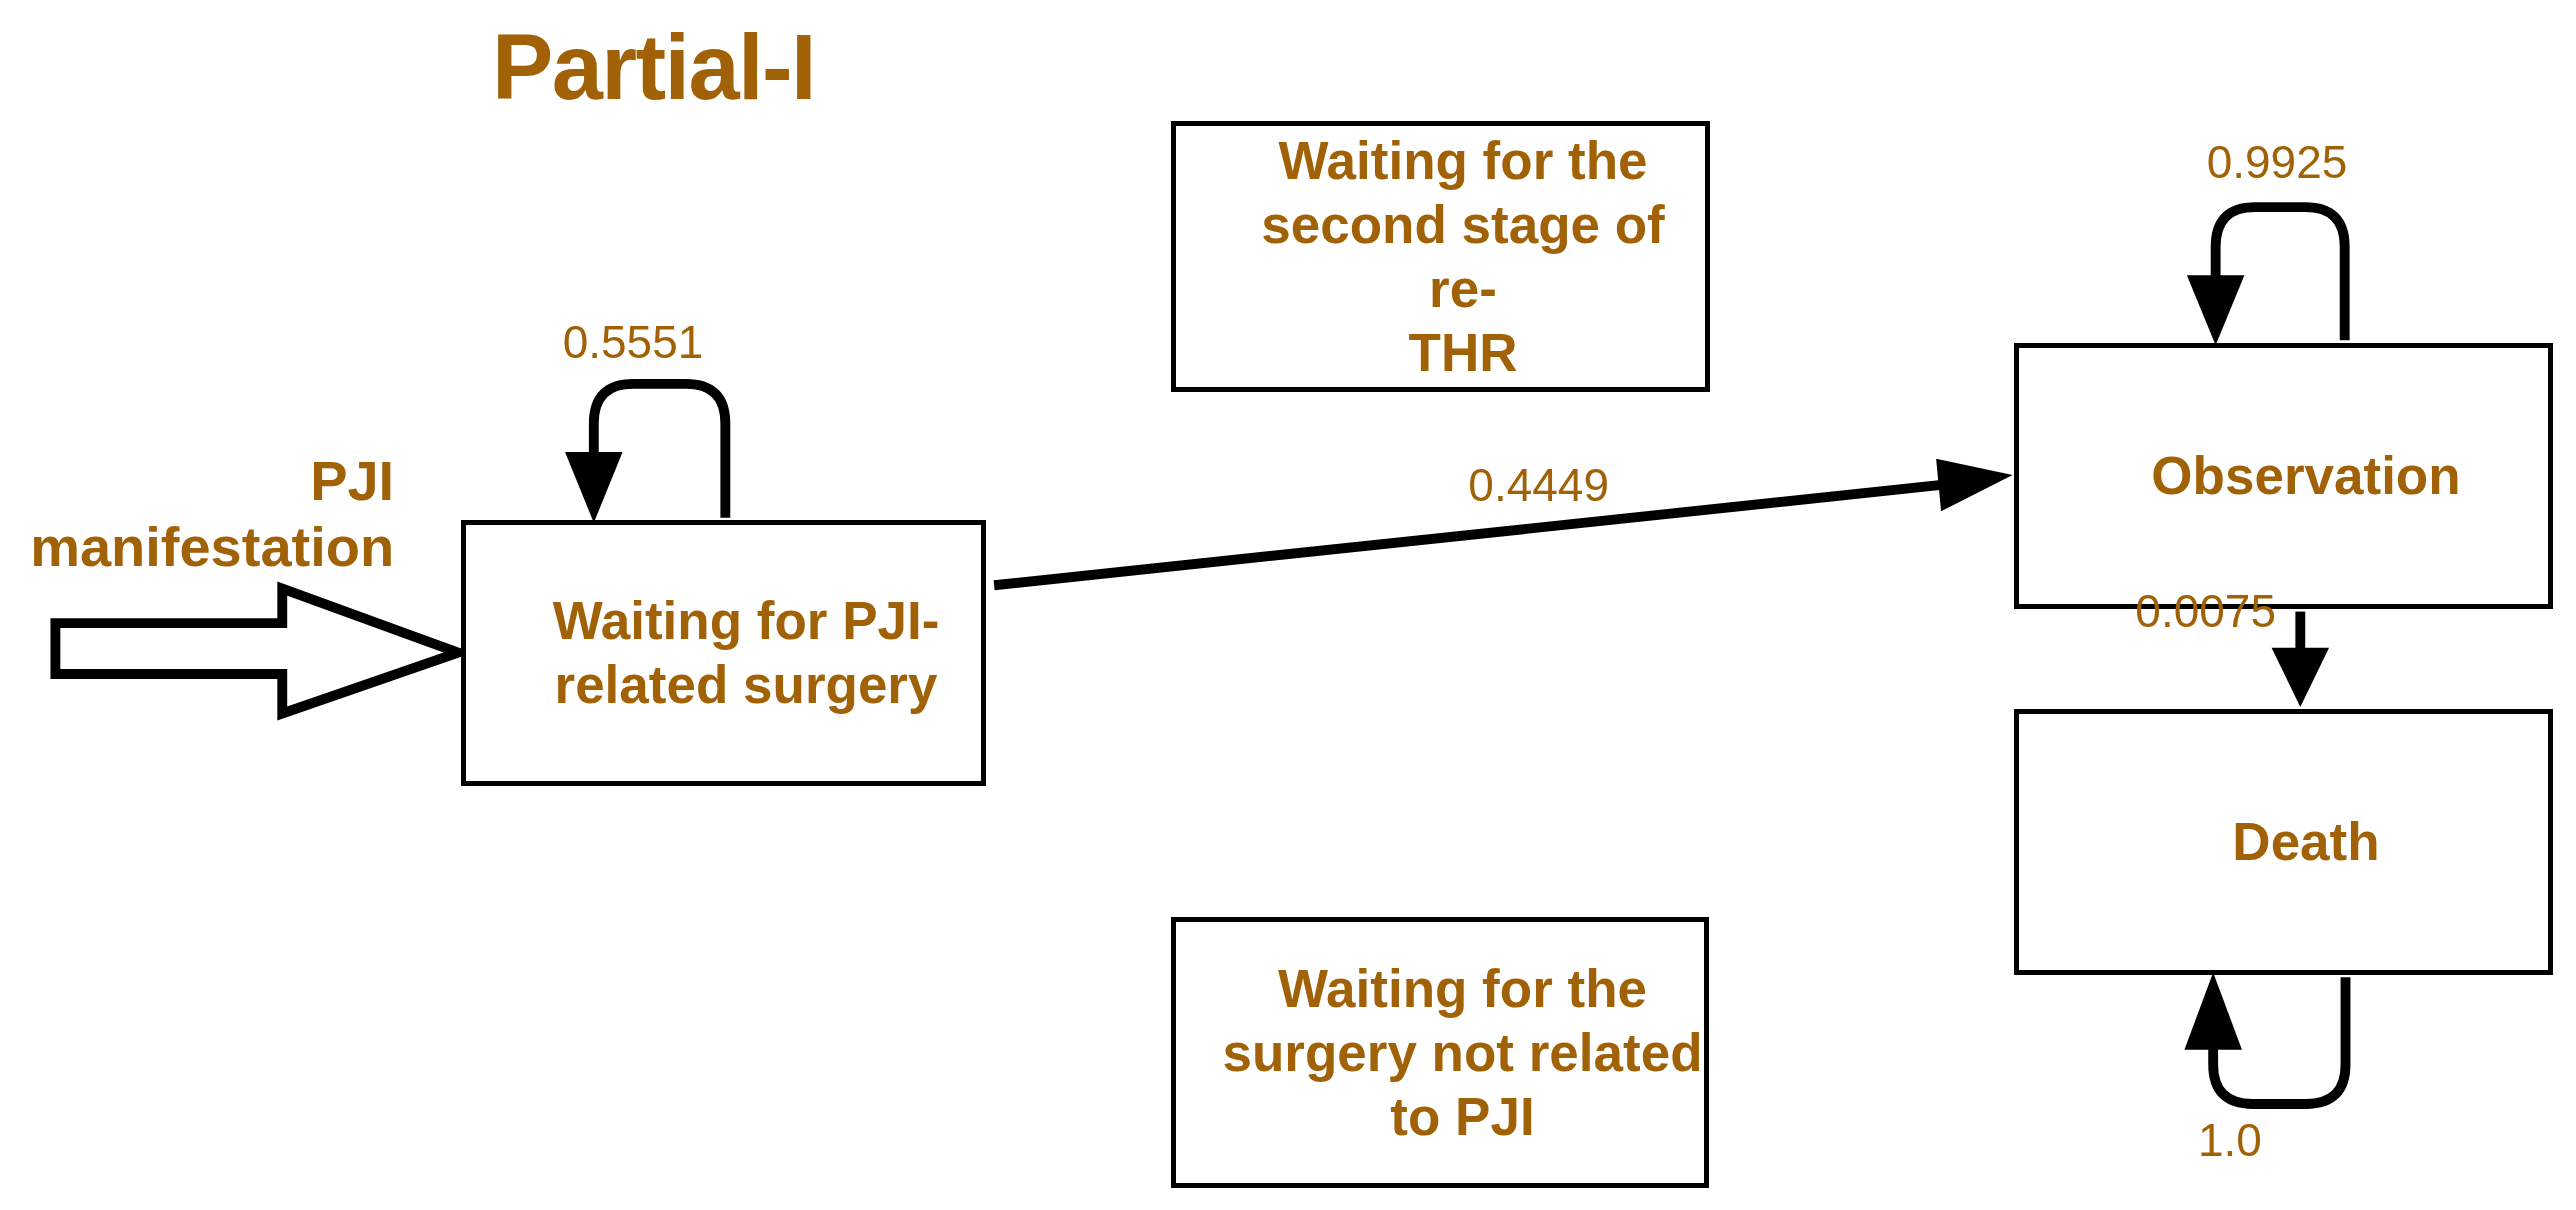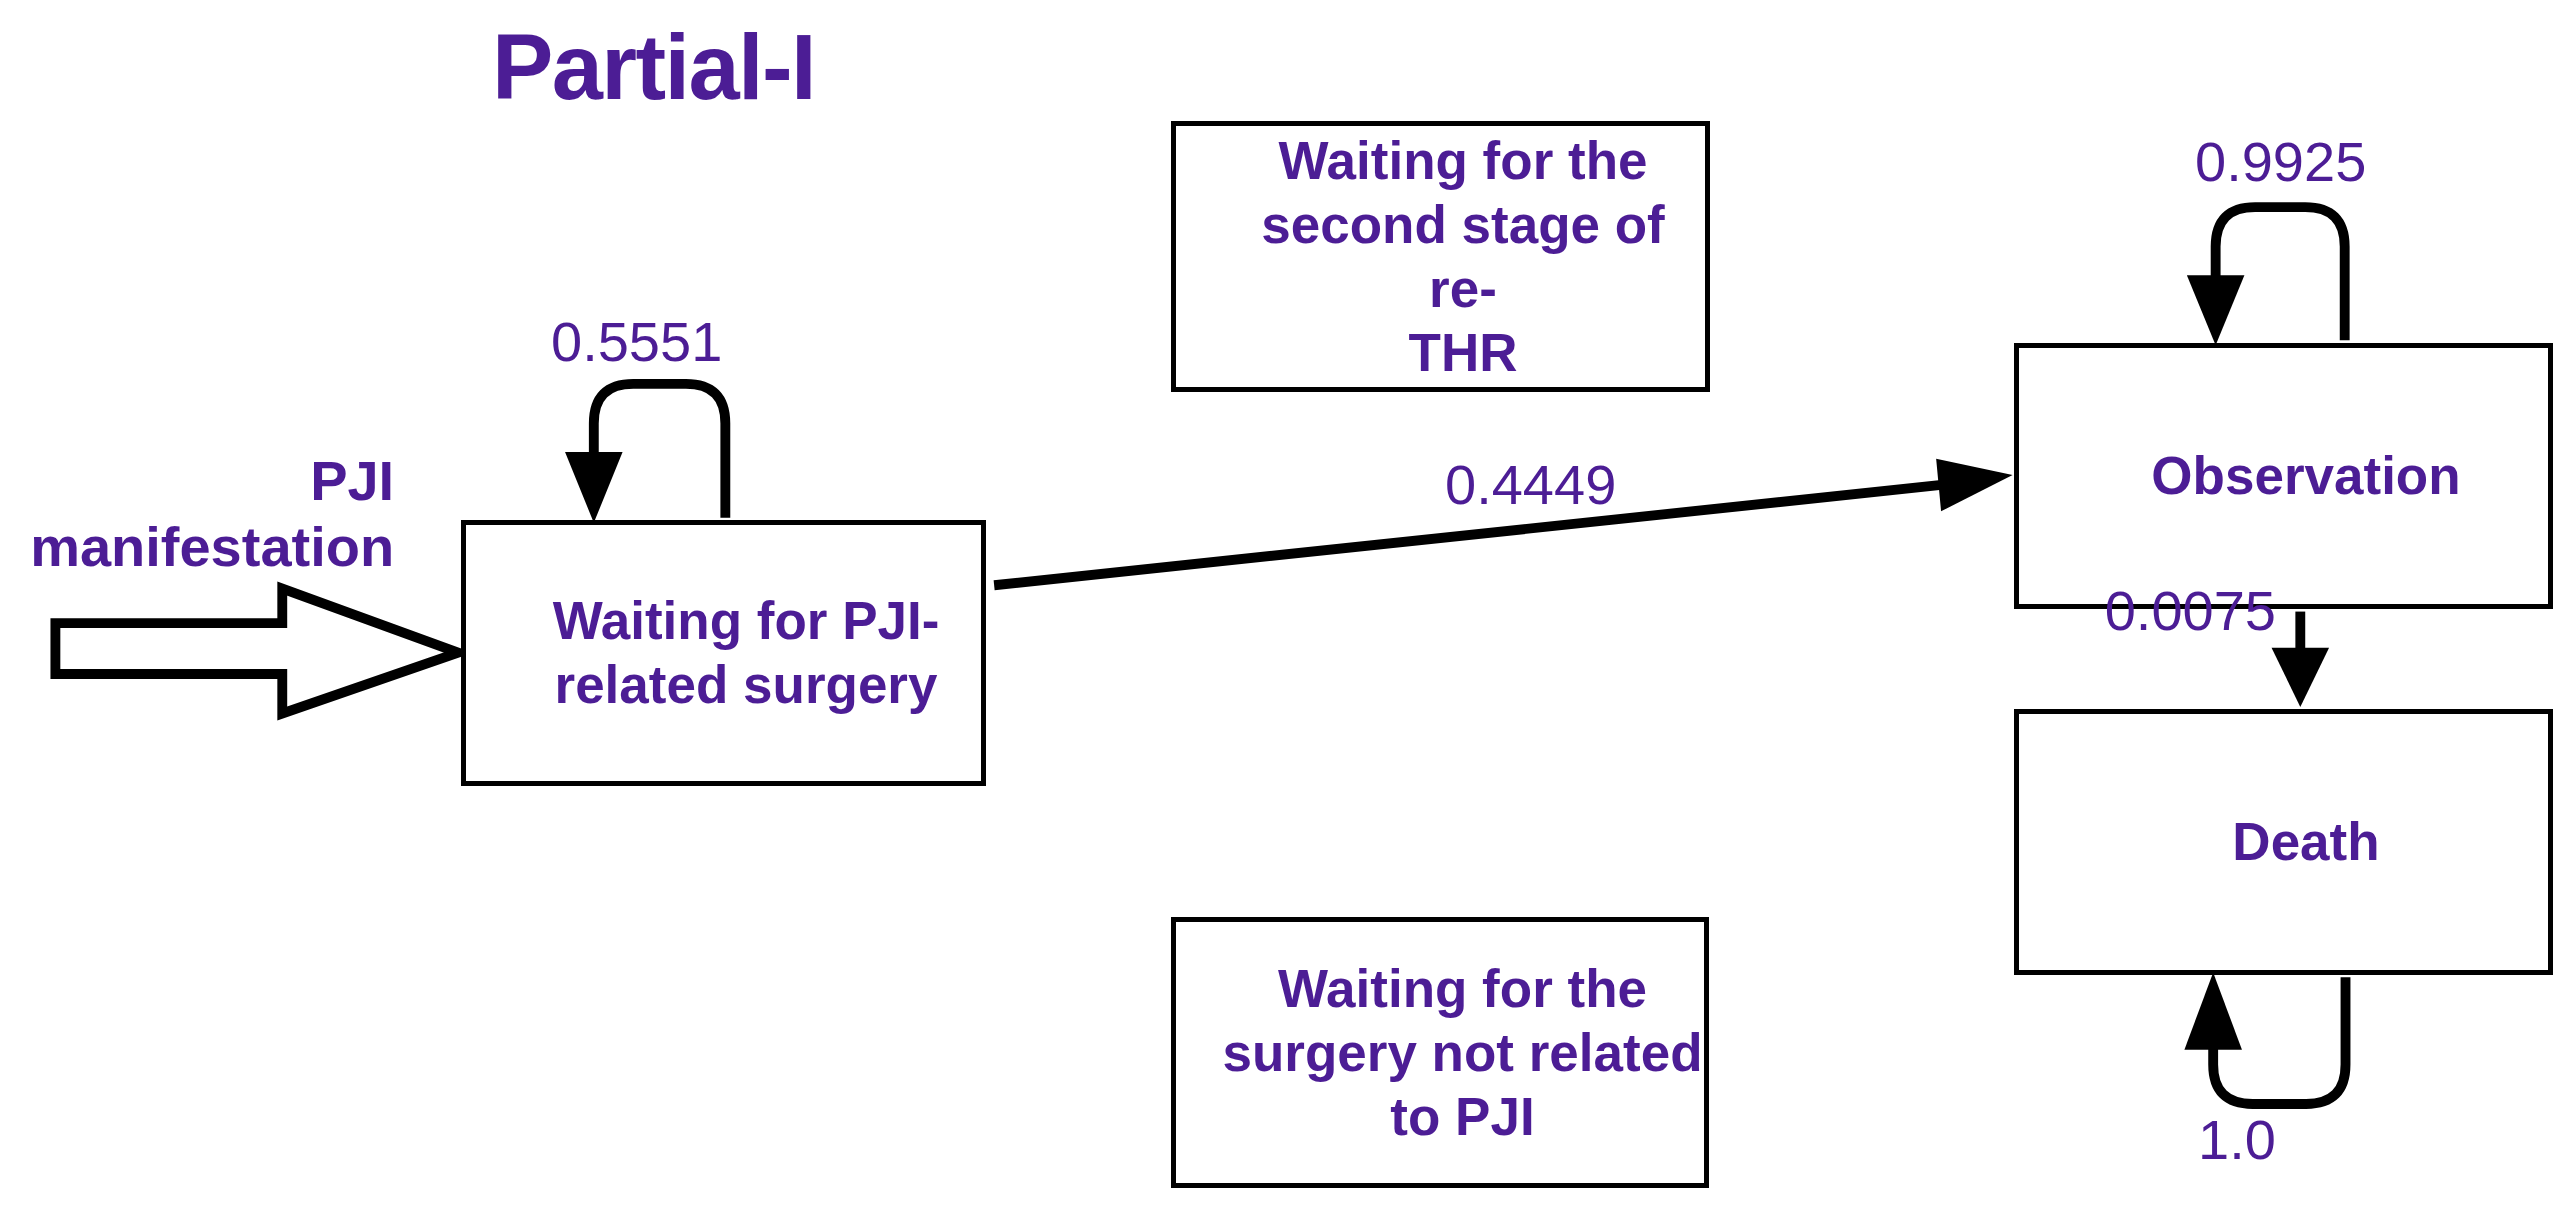--- a/index.html
+++ b/index.html
@@ -6,21 +6,21 @@
     margin: 0;
     padding: 0;
     background: #ffffff;
   }
   .canvas {
     position: relative;
     width: 2576px;
     height: 1210px;
     background: #ffffff;
     font-family: "Liberation Sans", sans-serif;
-    color: #4c1d95;
+    color: #a16207;
     overflow: hidden;
   }
   .connectors {
     position: absolute;
     inset: 0;
     width: 2576px;
     height: 1210px;
   }
   .title {
     position: absolute;
@@ -58,21 +58,21 @@
     white-space: pre-line;
     padding-left: 45px;
   }
   .state-waiting  { left: 461px;  top: 520px;  width: 525px; height: 266px; }
   .state-second   { left: 1171px; top: 121px;  width: 539px; height: 271px; }
   .state-notpji   { left: 1171px; top: 917px; width: 538px; height: 271px; }
   .state-obs      { left: 2014px; top: 343px;  width: 539px; height: 266px; }
   .state-death    { left: 2014px; top: 709px;  width: 539px; height: 266px; }
   .plabel {
     position: absolute;
-    font-size: 56px;
+    font-size: 46px;
     line-height: 56px;
     white-space: pre;
   }
   .p-self-waiting { left: 551px;  top: 314px;  width: 164px; text-align: center; }
   .p-wait-obs     { left: 1445px; top: 457px;  width: 164px; text-align: right; }
   .p-self-obs     { left: 2195px; top: 134px;  width: 164px; text-align: center; }
   .p-obs-death    { left: 2102px; top: 583px;  width: 174px; text-align: right; }
   .p-self-death   { left: 2198px; top: 1112px; width: 164px; text-align: left; }
 </style>
 </head>

